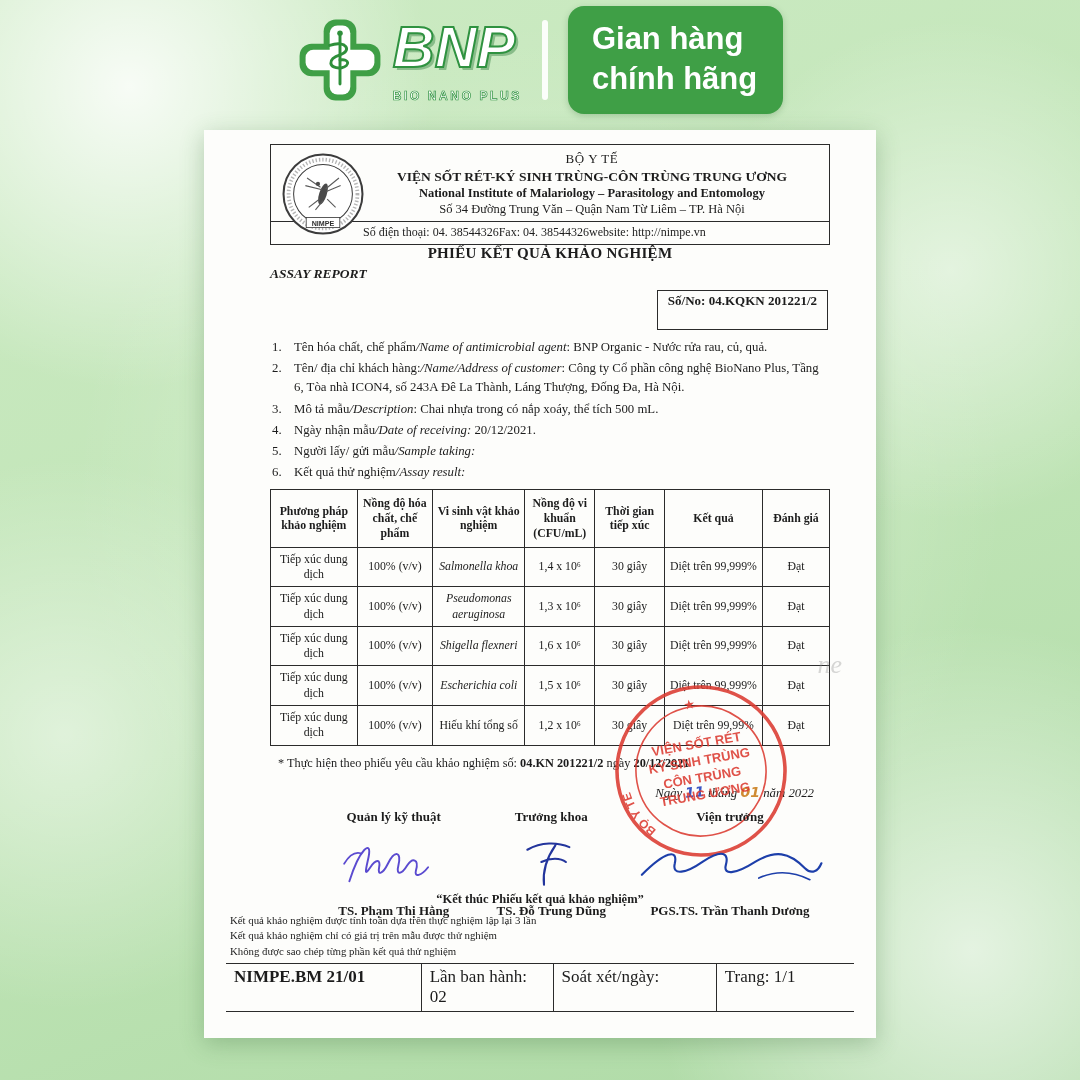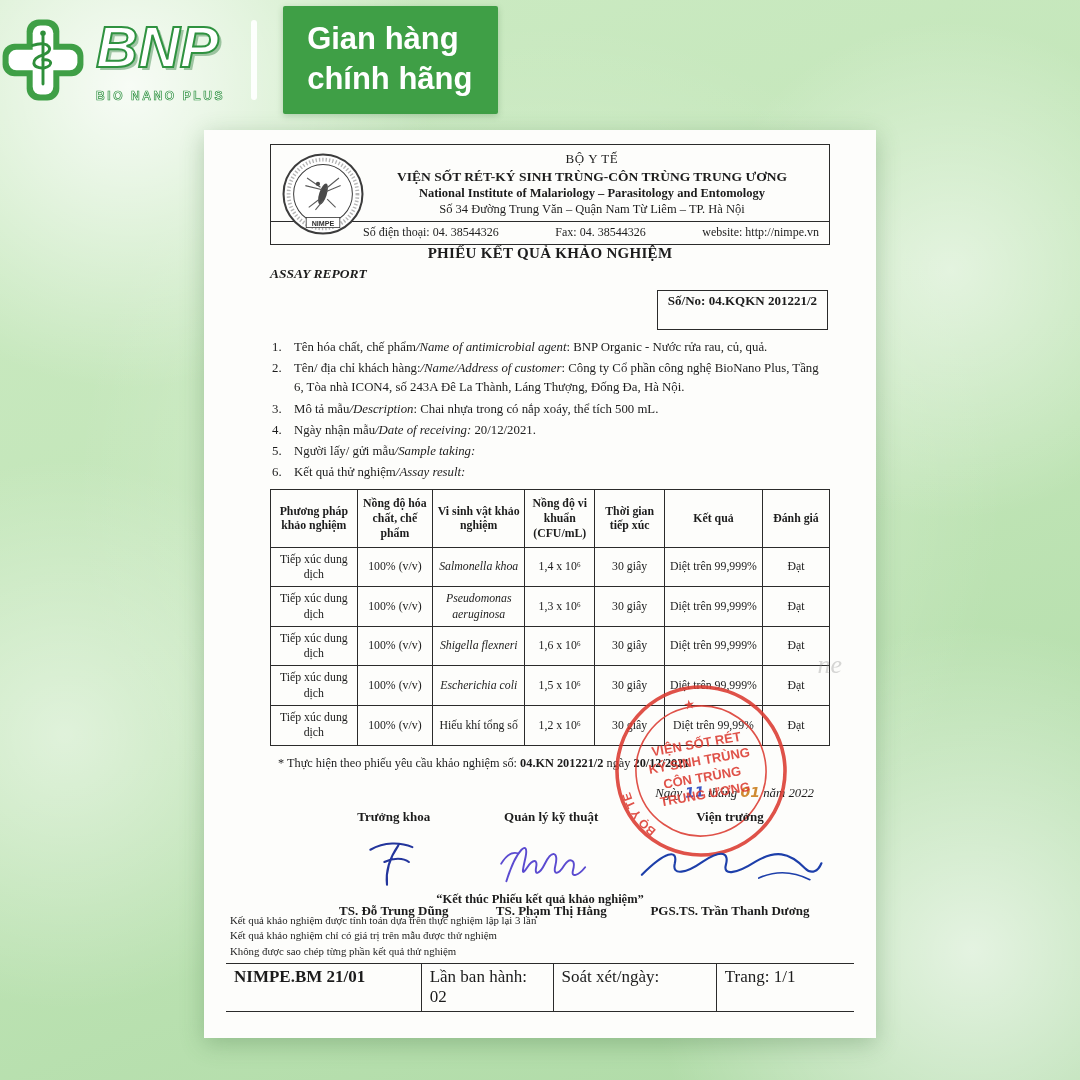--- a/index.html
+++ b/index.html
@@ -9,52 +9,52 @@
     background-color:#c3e7ba;
     background-image:
       radial-gradient(circle at 12% 8%, rgba(255,255,255,.85) 0%, rgba(255,255,255,0) 22%),
       radial-gradient(circle at 88% 25%, rgba(255,255,255,.55) 0%, rgba(255,255,255,0) 20%),
       radial-gradient(circle at 6% 68%, rgba(255,255,255,.5) 0%, rgba(255,255,255,0) 22%),
       radial-gradient(circle at 90% 88%, rgba(255,255,255,.65) 0%, rgba(255,255,255,0) 24%),
       radial-gradient(circle at 50% 45%, rgba(255,255,255,.38) 0%, rgba(255,255,255,0) 58%),
       linear-gradient(160deg,#cdebc4 0%,#bfe4b5 55%,#aedaa6 100%);
   }
   
-  .topbar{position:absolute;top:8px;left:0;width:100%;display:flex;align-items:center;gap:26px;height:104px;}
+  .topbar{position:absolute;top:8px;left:0;width:100%;display:flex;justify-content:center;align-items:center;gap:20px;height:104px;}
   .logo{display:flex;align-items:center;gap:10px;}
   .logo svg{width:86px;height:86px;}
   .logo-text{display:flex;flex-direction:column;align-items:flex-start;}
   .logo-name{
     font-family:"Liberation Sans",sans-serif;font-weight:bold;font-style:italic;
     font-size:58px;line-height:1;color:#fff;
     -webkit-text-stroke:2px #2f9240;text-shadow:3px 3px 0 rgba(38,120,52,.4);
   }
   .logo-sub{
     font-family:"Liberation Sans",sans-serif;font-weight:bold;font-size:12px;
     letter-spacing:2.6px;color:#fff;-webkit-text-stroke:.7px #2f9240;margin-top:13px;
   }
   .tb-divider{width:6px;height:80px;border-radius:3px;background:rgba(255,255,255,.92);}
   .badge{
-    background:#3f9f46;border-radius:2px;padding:13px 26px 15px 24px;
+    background:#3f9f46;border-radius:16px;padding:13px 26px 15px 24px;
     font-family:"Liberation Sans",sans-serif;font-weight:bold;font-size:31px;
     line-height:1.3;color:#fff;box-shadow:0 2px 6px rgba(40,100,45,.25);
   }
   
   .page{
     position:absolute;left:204px;top:130px;width:672px;height:908px;
     background:#fdfdfb;box-shadow:0 6px 22px rgba(55,105,55,.3);color:#1c1c1c;
   }
   .doc{position:relative;height:100%;box-sizing:border-box;padding:14px 46px 0 66px;}
   .hbox{position:relative;border:1.6px solid #2b2b2b;}
   .hmain{padding:6px 8px 4px 92px;text-align:center;}
   .ministry{font-size:13px;letter-spacing:.6px;}
   .instvi{font-size:13.5px;font-weight:bold;margin-top:2px;}
   .insten{font-size:12.5px;font-weight:bold;margin-top:1px;}
   .addr{font-size:12.5px;margin-top:1px;}
-  .contact{border-top:1.4px solid #2b2b2b;display:flex;justify-content:space-between;padding:3px 10px 4px 92px;font-size:12px;}
+  .contact{border-top:1.4px solid #2b2b2b;display:flex;padding:3px 10px 4px 92px;font-size:12px;}
   .seal{position:absolute;left:10px;top:7px;width:84px;height:84px;z-index:2;}
   .title-vi{text-align:center;font-weight:bold;font-size:15px;letter-spacing:.3px;}
   .title-en{text-align:left;font-weight:bold;font-style:italic;font-size:13.5px;margin-top:4px;}
   .report-no{display:block;margin:8px 2px 0 auto;width:max-content;border:1.6px solid #2b2b2b;padding:2px 10px 20px;font-weight:bold;font-size:13px;}
   .items{margin-top:8px;font-size:12.8px;line-height:1.5;}
   .item{display:flex;margin-top:2px;}
   .item .num{flex:0 0 22px;padding-left:2px;}
   .item .body{flex:1;}
   .en{font-style:italic;}
   table.assay{width:100%;border-collapse:collapse;margin-top:7px;font-size:11.8px;}
@@ -254,34 +254,34 @@
       <div class="date-line">
         <span>Ngày</span>
         <span class="hw blue">11</span>
         <span>tháng</span>
         <span class="hw orange">01</span>
         <span>năm 2022</span>
       </div>
 
       <div class="sigs">
         <div class="sig">
+          <div class="sig-title">Quản lý kỹ thuật</div>
+          <svg viewBox="0 0 130 80" width="120">
+            <path d="M14 62 C 26 24 40 14 36 34 C 33 48 30 58 38 46 C 44 37 50 36 48 46 C 46 56 52 54 58 42 C 66 26 74 28 70 44 C 67 56 74 54 80 44 C 86 35 94 36 90 50 C 88 58 96 56 104 46" fill="none" stroke="#5b4bd0" stroke-width="2.2" stroke-linecap="round"></path>
+            <path d="M8 42 C 14 32 20 28 27 30" fill="none" stroke="#5b4bd0" stroke-width="2" stroke-linecap="round"></path>
+          </svg>
+          <div class="sig-name">TS. Phạm Thị Hằng</div>
+        </div>
+        <div class="sig">
           
           <div class="sig-title">Trưởng khoa</div>
           <svg viewBox="0 0 110 80" width="100">
             <path d="M28 26 C 44 17 62 17 76 23 M60 21 C 51 34 45 48 47 66 M44 40 C 54 35 66 35 72 40" fill="none" stroke="#23359c" stroke-width="2.4" stroke-linecap="round"></path>
           </svg>
           <div class="sig-name">TS. Đỗ Trung Dũng</div>
-        </div>
-        <div class="sig">
-          <div class="sig-title">Quản lý kỹ thuật</div>
-          <svg viewBox="0 0 130 80" width="120">
-            <path d="M14 62 C 26 24 40 14 36 34 C 33 48 30 58 38 46 C 44 37 50 36 48 46 C 46 56 52 54 58 42 C 66 26 74 28 70 44 C 67 56 74 54 80 44 C 86 35 94 36 90 50 C 88 58 96 56 104 46" fill="none" stroke="#5b4bd0" stroke-width="2.2" stroke-linecap="round"></path>
-            <path d="M8 42 C 14 32 20 28 27 30" fill="none" stroke="#5b4bd0" stroke-width="2" stroke-linecap="round"></path>
-          </svg>
-          <div class="sig-name">TS. Phạm Thị Hằng</div>
         </div>
         <div class="sig">
           <div class="sig-title">Viện trưởng</div>
           <svg viewBox="0 0 230 85" width="200" style="position:relative;z-index:3">
             <path d="M8 58 C 36 30 52 26 48 44 C 44 60 62 56 82 42 C 106 26 114 32 110 46 C 106 60 124 56 146 42 C 170 28 186 30 206 50 C 214 58 222 54 226 44" fill="none" stroke="#1d3faa" stroke-width="2.6" stroke-linecap="round"></path>
             <path d="M150 62 C 172 52 192 54 212 64" fill="none" stroke="#1d3faa" stroke-width="2" stroke-linecap="round"></path>
           </svg>
           <div class="sig-name">PGS.TS. Trần Thanh Dương</div>
         </div>
       </div>

